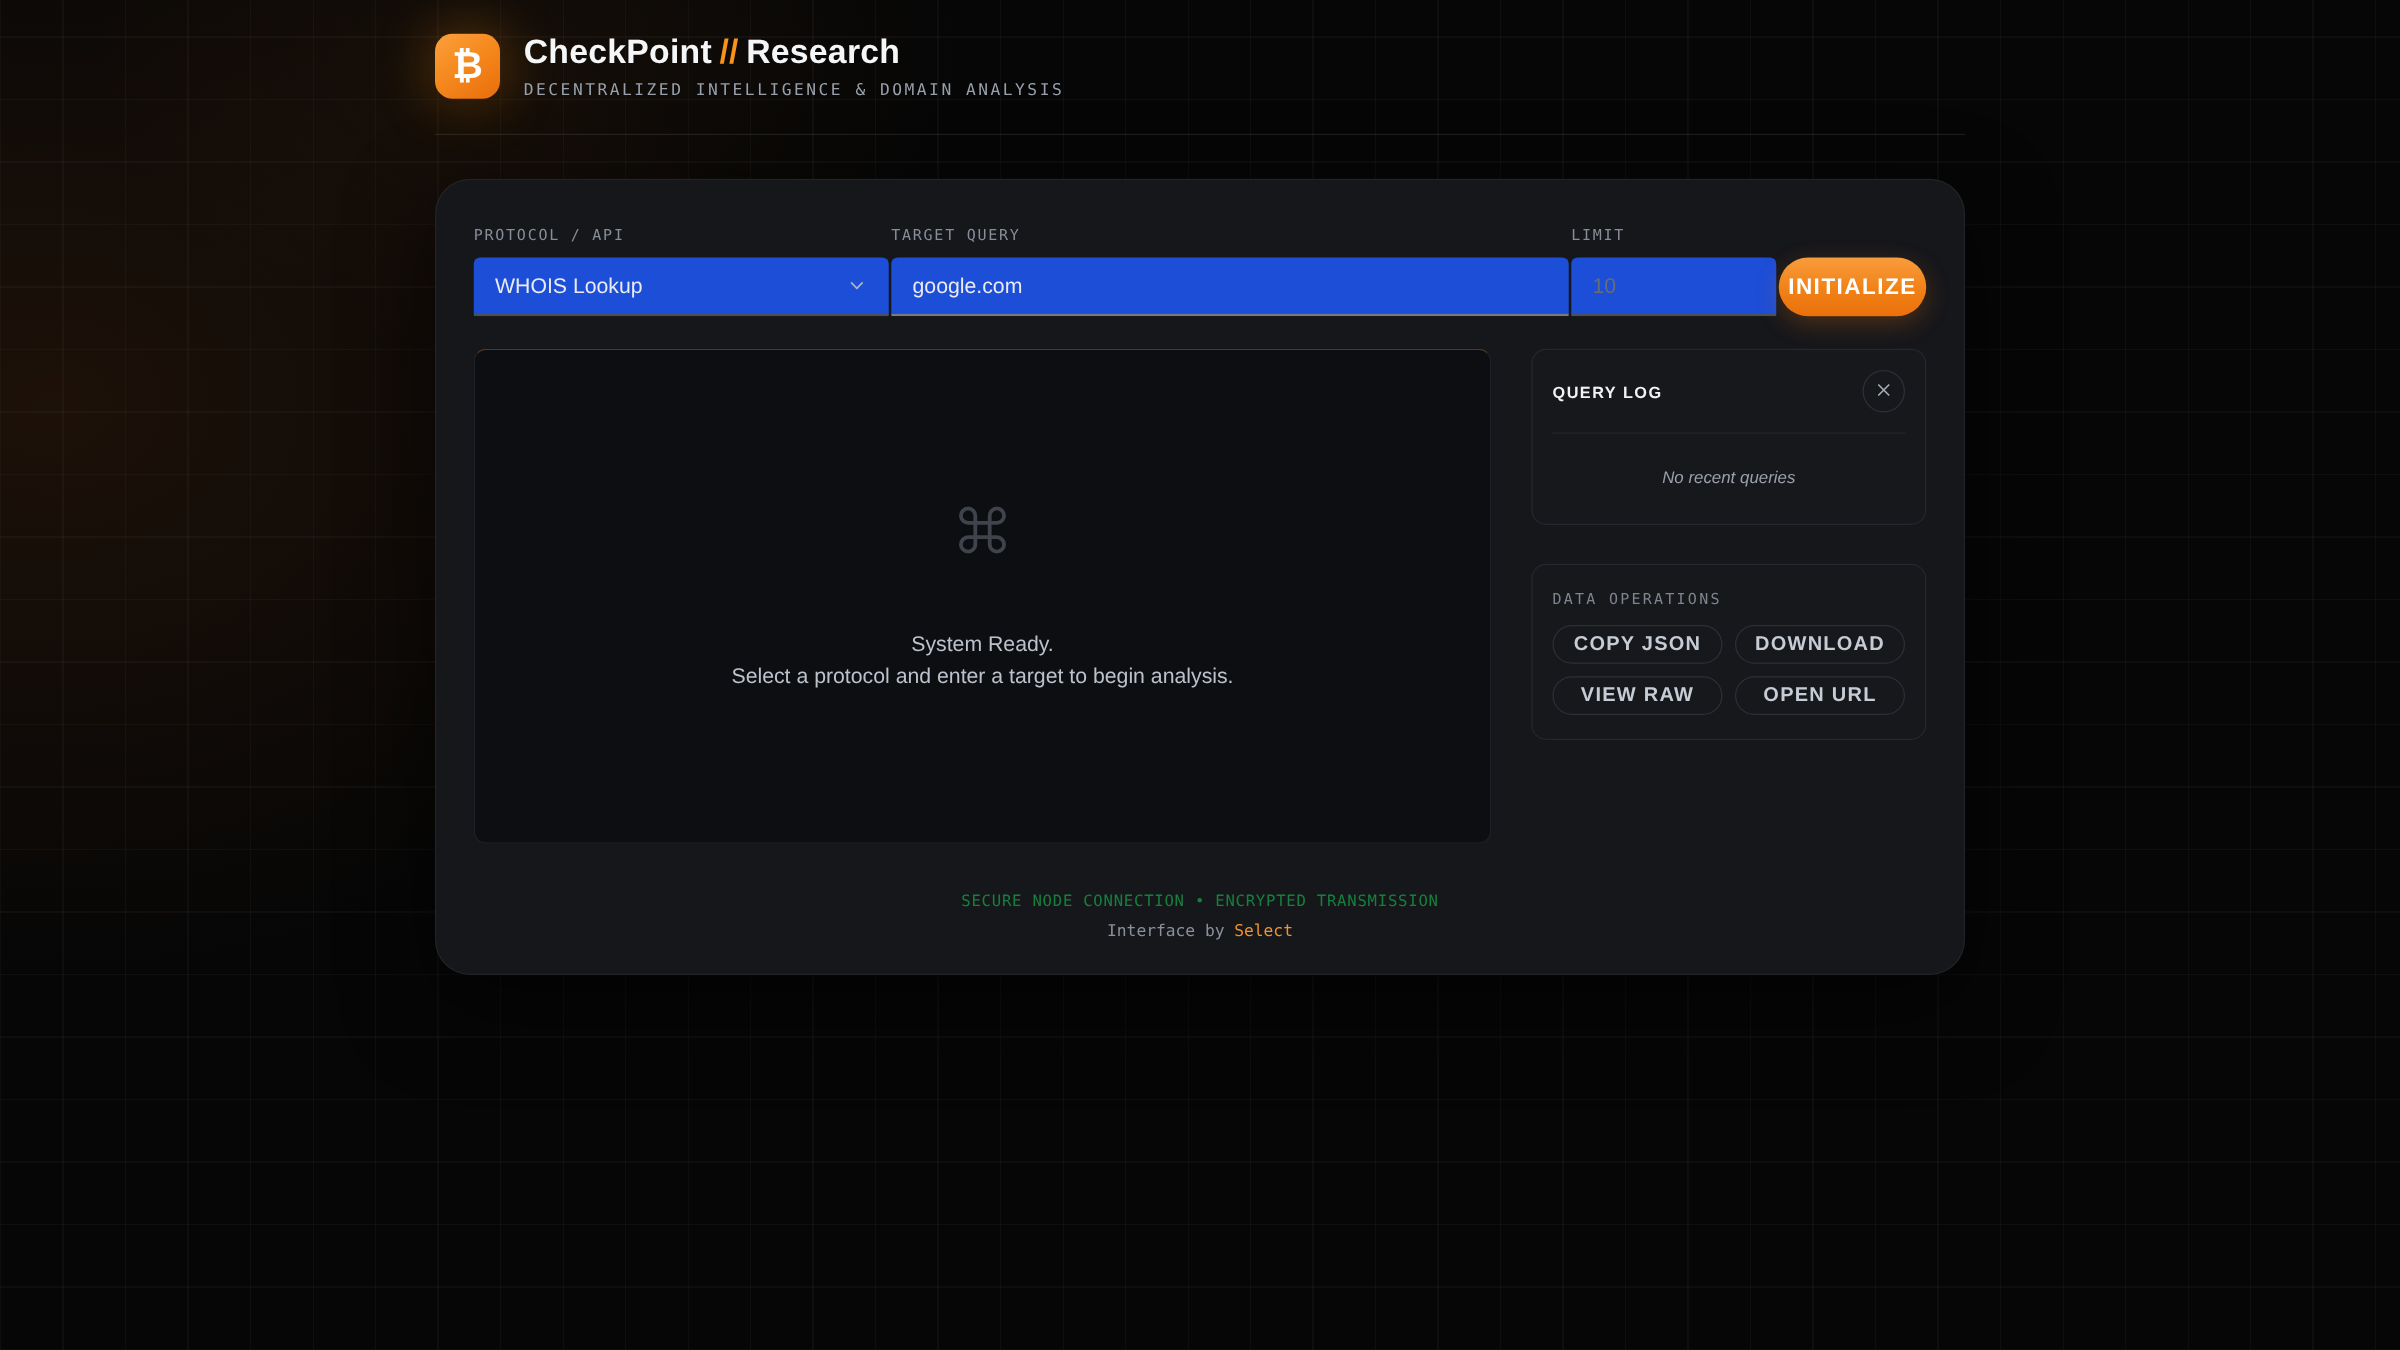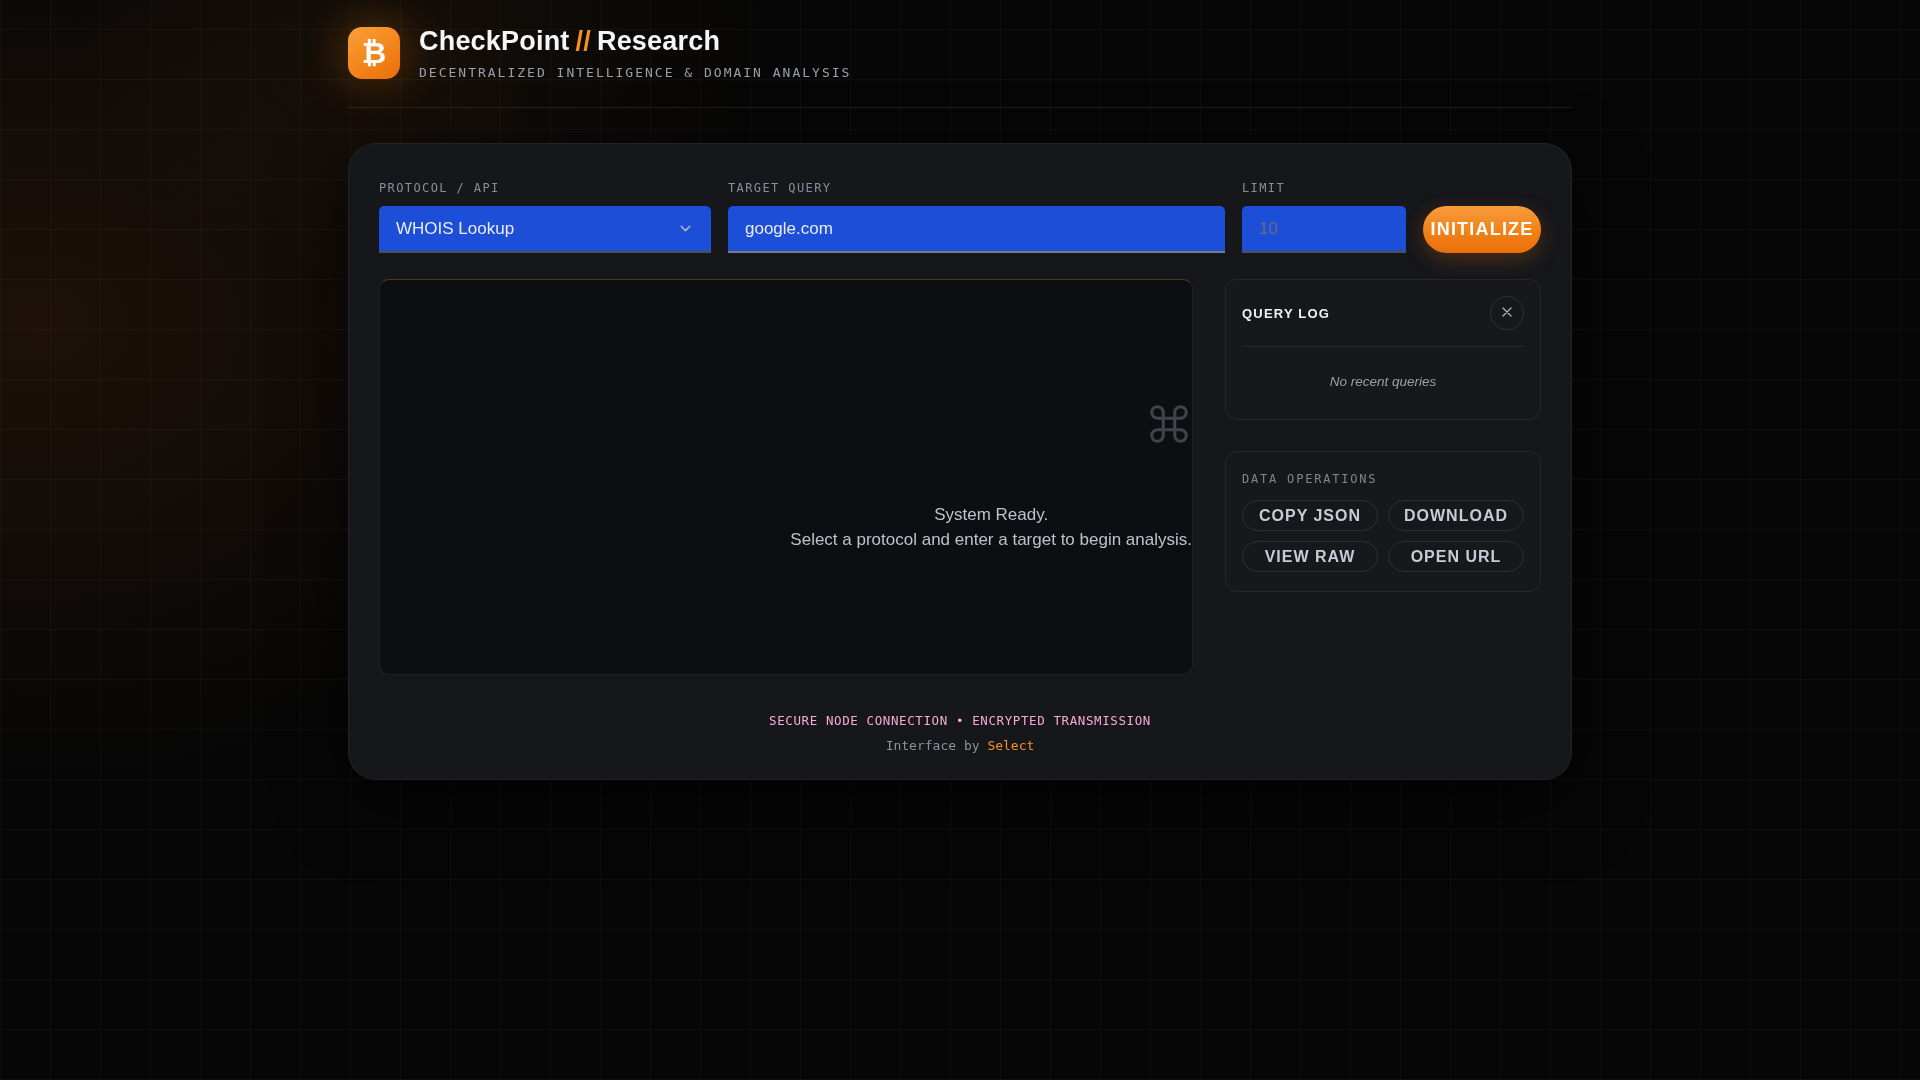--- a/index.html
+++ b/index.html
@@ -57,21 +57,21 @@
     border-radius: 28px;
     background: #16171b;
     border: 1px solid rgba(255,255,255,0.055);
     box-shadow: 0 24px 70px rgba(0,0,0,0.55);
     padding: 37px 30px 26px 30px;
   }
 
   .form-row {
     display: grid;
     grid-template-columns: 332px 1fr 164px 118px;
-    column-gap: 17px;
+    column-gap: 2px;
     align-items: end;
   }
   .field-label {
     display: block;
     font-family: "DejaVu Sans Mono", monospace;
     font-size: 12px;
     letter-spacing: 1.4px;
     color: #8items}
   .field-label,
   .panel-label {
@@ -127,21 +127,21 @@
   }
 
   .display-panel {
     height: 396px;
     background: #0d0e12;
     border: 1px solid #1e2127;
     border-top-color: rgba(190,120,55,0.40);
     border-radius: 10px;
     display: flex;
     flex-direction: column;
-    align-items: flex-end;
+    align-items: center;
     justify-content: center;
   }
   .display-icon { color: #3f434c; margin-bottom: 52px; }
   .display-text {
     text-align: center;
     color: #bcc2cb;
     font-size: 17px;
     line-height: 1.45;
   }
 
@@ -200,21 +200,21 @@
     letter-spacing: 1px;
     cursor: pointer;
   }
 
   
   .card-footer { margin-top: 38px; text-align: center; }
   .footer-status {
     font-family: "DejaVu Sans Mono", monospace;
     font-size: 12.5px;
     letter-spacing: 0.6px;
-    color: #f9a8d4;
+    color: #15803d;
   }
   .footer-credit {
     margin-top: 10px;
     font-family: "DejaVu Sans Mono", monospace;
     font-size: 13px;
     color: #8a919c;
   }
   .footer-credit a {
     color: #f0922d;
     text-decoration: none;

